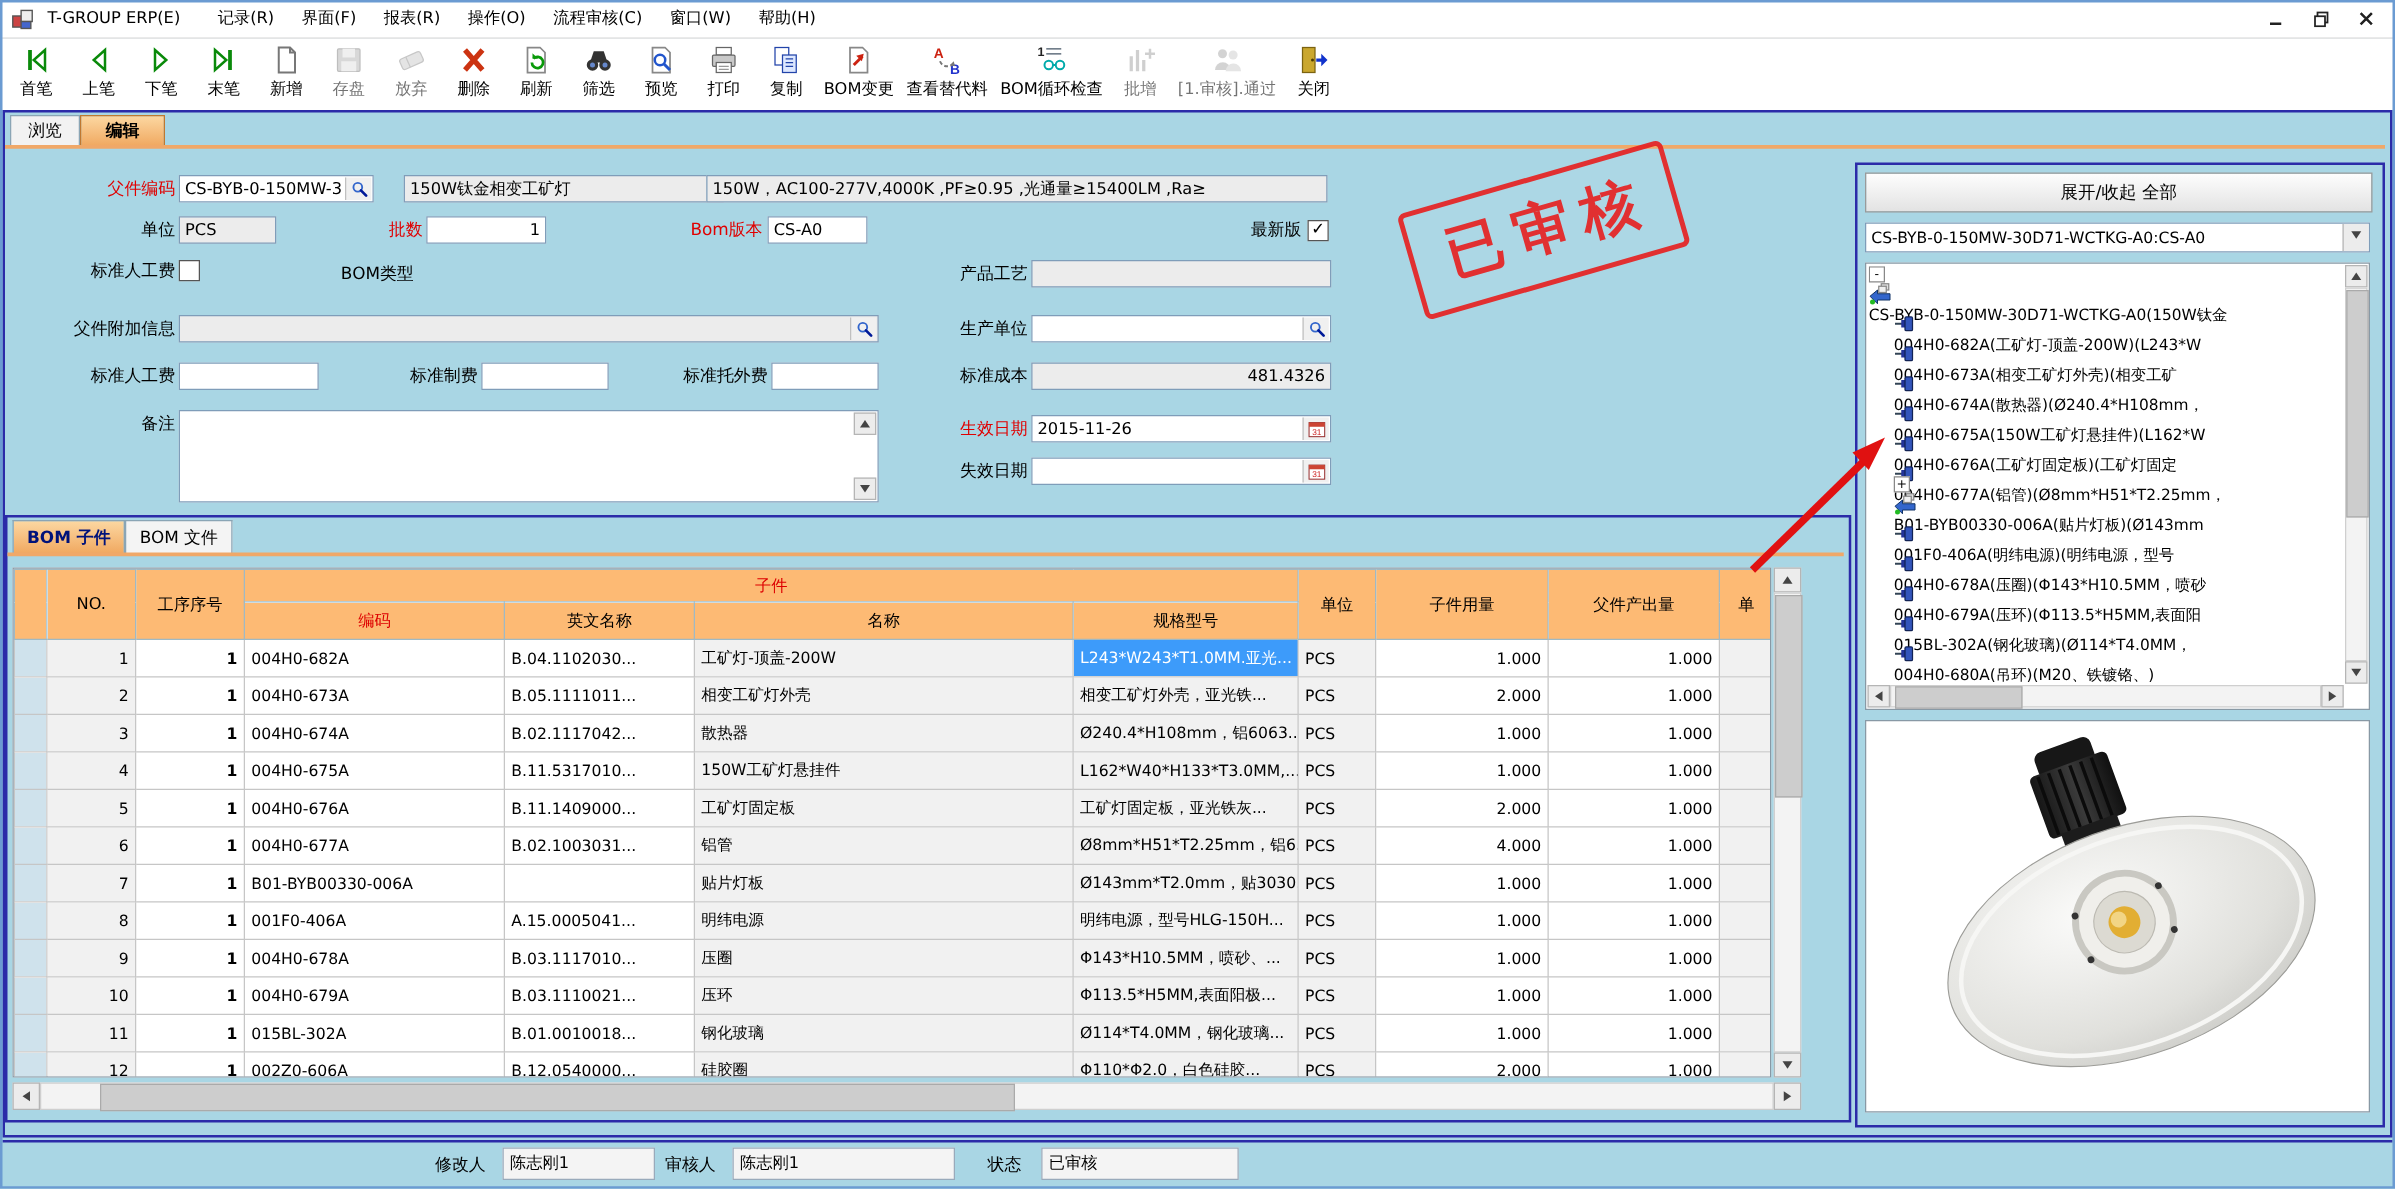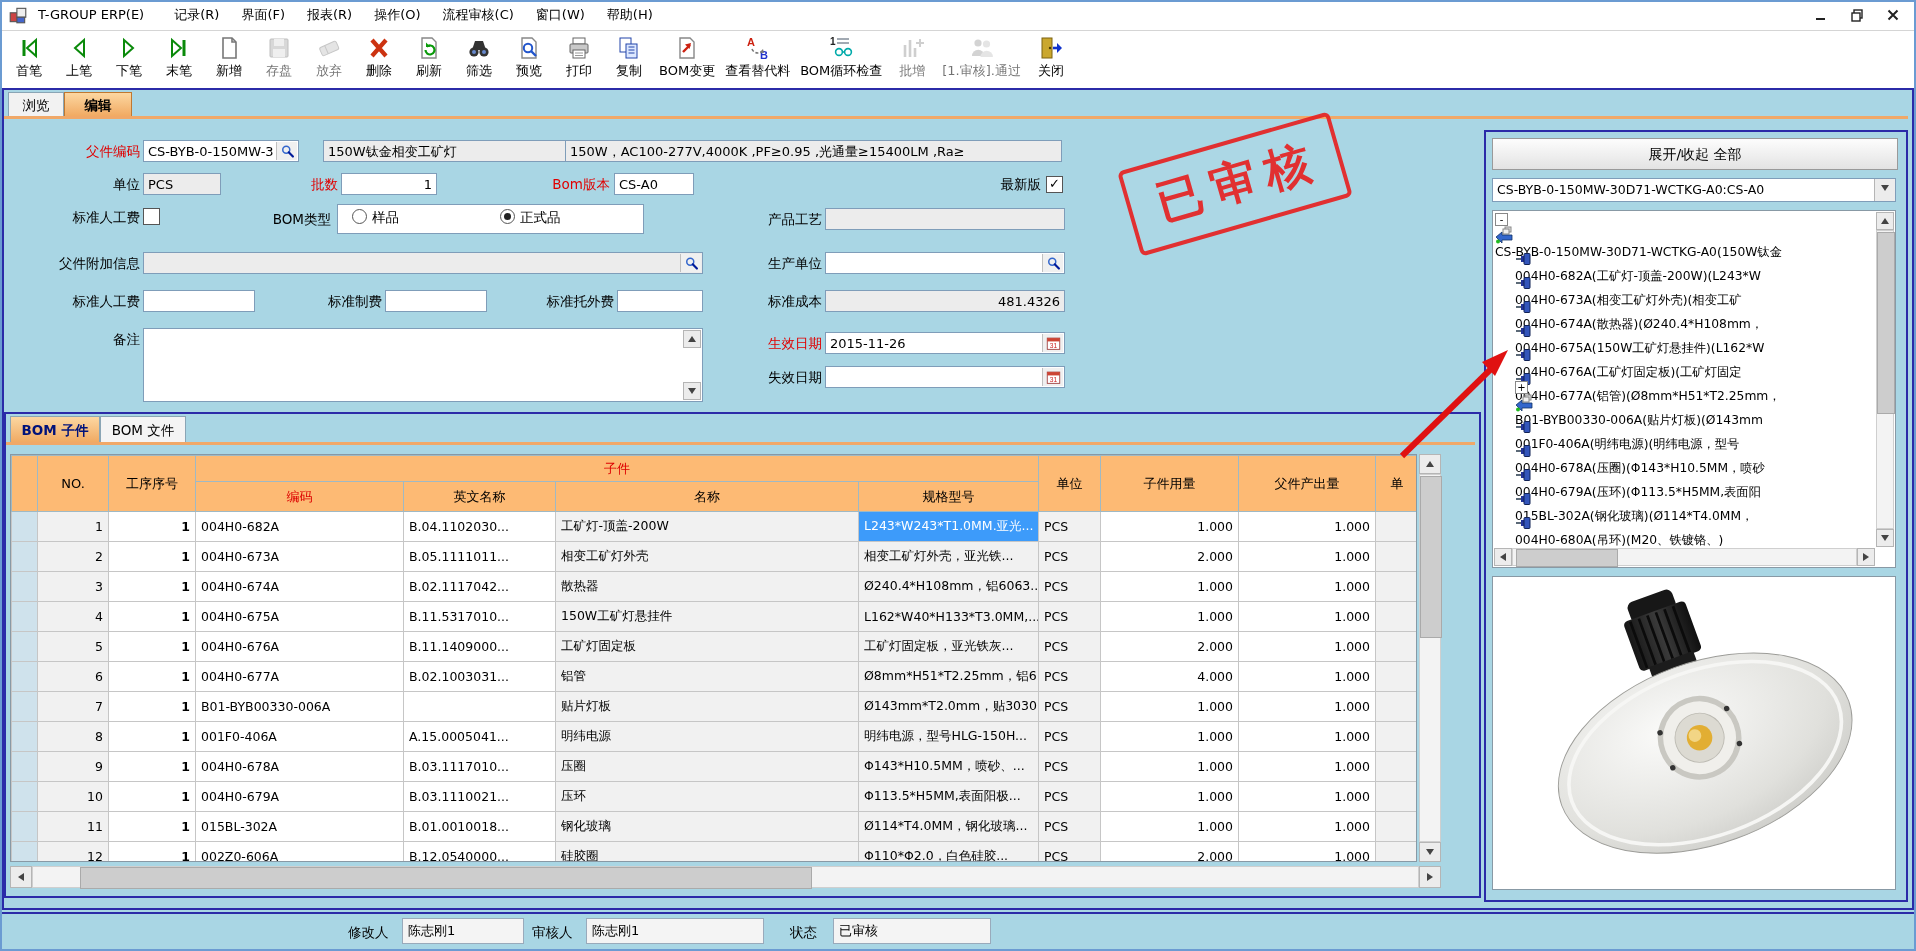--- a/index.html
+++ b/index.html
@@ -412,24 +412,20 @@
   <div class="lbl red" style="left:258px;top:83px;width:76px;">批数</div>
   <div class="fld num" style="left:337px;top:83px;width:96px;">1</div>
   <div class="lbl red" style="left:520px;top:83px;width:86px;">Bom版本</div>
   <div class="fld" style="left:610px;top:83px;width:80px;">CS-A0</div>
   <div class="lbl" style="left:951px;top:83px;width:86px;">最新版</div>
   <div class="cbx checked" style="left:1042px;top:86px;"></div>
 
   <div class="lbl" style="left:36px;top:116px;width:100px;">标准人工费</div>
   <div class="cbx" style="left:139px;top:118px;"></div>
   <div class="lbl" style="left:251px;top:118px;width:76px;">BOM类型</div>
-  <div class="radiobox" style="left:333px;top:114px;width:305px;height:28px;">
-    <span class="ropt" style="left:14px;"><span class="radio"></span><span>样品</span></span>
-    <span class="ropt" style="left:162px;"><span class="radio on"></span><span>正式品</span></span>
-  </div>
   <div class="lbl" style="left:718px;top:118px;width:100px;">产品工艺</div>
   <div class="fld ro" style="left:821px;top:118px;width:240px;"></div>
 
   <div class="lbl" style="left:16px;top:162px;width:120px;">父件附加信息</div>
   <div class="fld ro" style="left:139px;top:162px;width:560px;padding-right:24px;">
     <span></span>
     <span class="lookup">
         <svg viewBox="0 0 18 18">
           <circle cx="7.5" cy="7" r="4.2" fill="none" stroke="#3366cc" stroke-width="1.8"></circle>
           <path d="M10.5 10l5 5" stroke="#001a99" stroke-width="2.6" stroke-linecap="round"></path>

